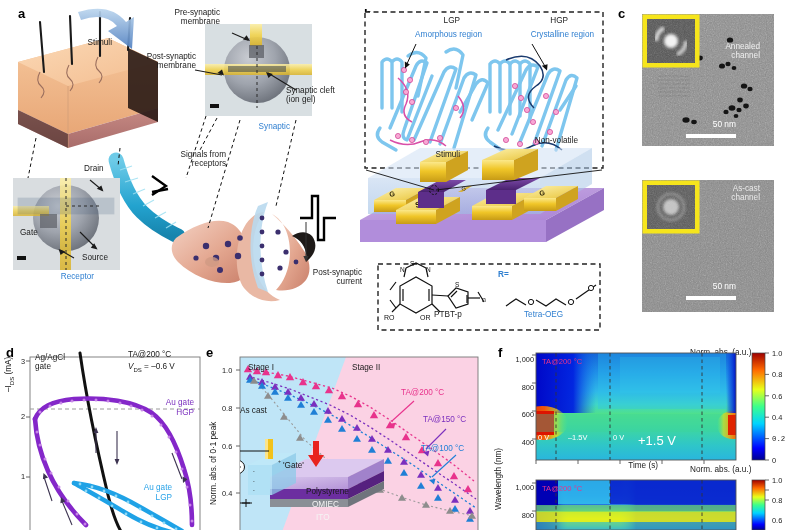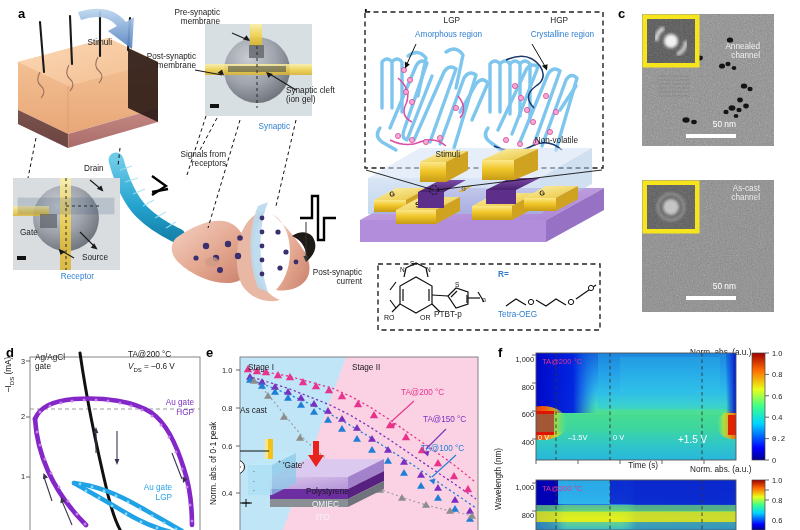--- a/index.html
+++ b/index.html
@@ -382,21 +382,21 @@
     <circle cx="231" cy="288" r="2.6" fill="#fff" stroke="#111" stroke-width="1"></circle>
   </svg>
 
   <div class="lbl center" style="left:400px;top:16px;width:60px;">LGP</div>
   <div class="lbl center" style="left:508px;top:16px;width:60px;">HGP</div>
   <div class="lblc center" style="left:370px;top:30px;width:112px;">Amorphous region</div>
   <div class="lblc center" style="left:482px;top:30px;width:112px;">Crystalline region</div>
   <div class="lbl center" style="left:398px;top:150px;width:62px;">Stimuli</div>
   <div class="lbl center" style="left:500px;top:136px;width:78px;">Non-volatile</div>
   <div class="lbl" style="left:434px;top:310px;">PTBT-p</div>
-  <div class="lblc" style="left:498px;top:310px;">Tetra-OEG</div>
+  <div class="lblc" style="left:524px;top:310px;">Tetra-OEG</div>
   <div class="lblc" style="left:498px;top:270px;font-weight:bold;">R=</div>
 
   <div class="pl" style="left:618px;top:6px;">c</div>
 
   <svg class="abs" style="left:610px;top:0;" width="190" height="330">
     <defs>
       <filter id="grain1" x="0" y="0" width="100%" height="100%">
         <feTurbulence type="fractalNoise" baseFrequency="0.85" numOctaves="4" seed="7" result="n"></feTurbulence>
         <feColorMatrix in="n" type="saturate" values="0"></feColorMatrix>
         <feComponentTransfer>
@@ -927,15 +927,15 @@
 
   <div class="tick" style="left:772px;top:476px;">1.0</div>
   <div class="tick" style="left:772px;top:496px;">0.8</div>
   <div class="tick" style="left:772px;top:516px;">0.6</div>
 
   <div class="lbl" style="left:542px;top:358px;color:#e8338c;font-size:7.6px;">TA@200 °C</div>
   <div class="lbl" style="left:542px;top:485px;color:#e8338c;font-size:7.6px;">TA@200 °C</div>
   <div class="lbl" style="left:538px;top:434px;color:#fff;font-size:7.4px;">0 V</div>
   <div class="lbl" style="left:568px;top:434px;color:#fff;font-size:7.4px;">–1.5V</div>
   <div class="lbl" style="left:613px;top:434px;color:#fff;font-size:7.4px;">0 V</div>
-  <div class="lbl" style="left:678px;top:434px;color:#fff;font-size:10px;">+1.5 V</div>
+  <div class="lbl" style="left:638px;top:434px;color:#fff;font-size:13px;">+1.5 V</div>
 
 </div>
 
 </body></html>

